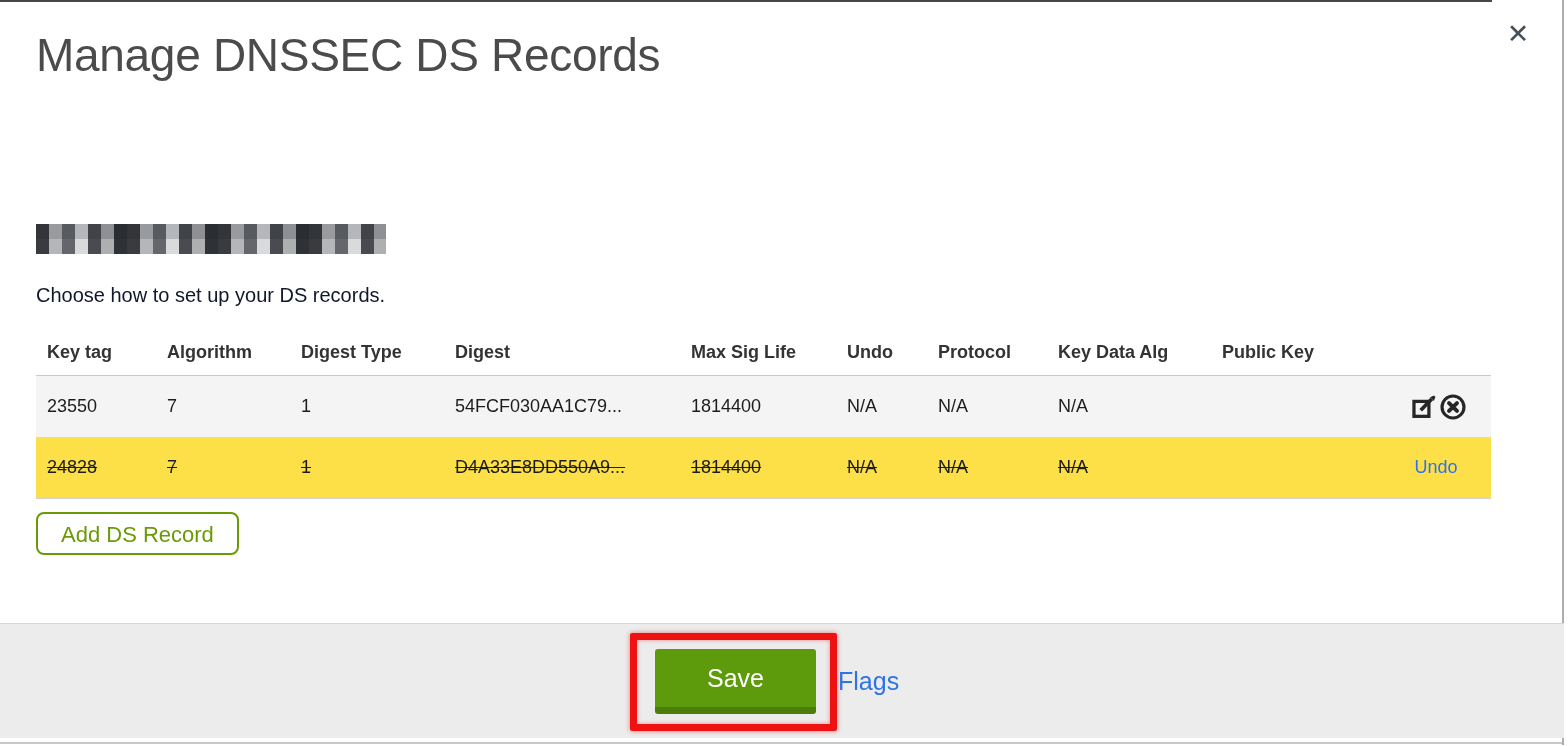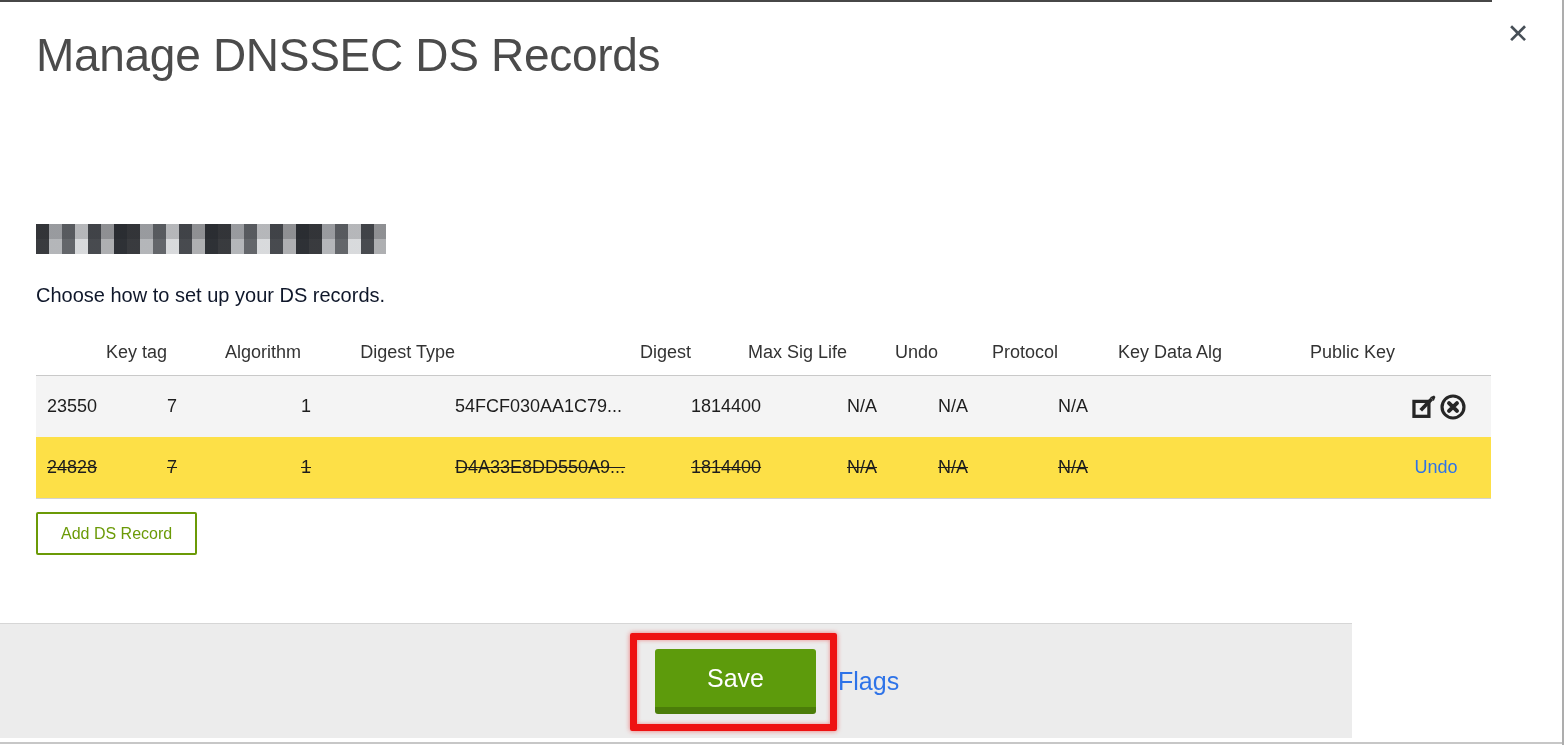--- a/index.html
+++ b/index.html
@@ -38,22 +38,22 @@
   }
   .instruction{
     position:absolute;left:36px;top:284px;margin:0;
     font-size:20px;color:#0f172a;
   }
   table.ds-table{
     position:absolute;left:36px;top:330px;width:1455px;
     border-collapse:collapse;table-layout:fixed;
   }
   .ds-table th{
-    height:45px;text-align:right;vertical-align:middle;
-    font-size:18px;font-weight:400;color:#333333;
+    height:45px;text-align:left;vertical-align:middle;
+    font-size:18px;font-weight:700;color:#333333;
     border-bottom:1px solid #c9c9c9;padding:0;
   }
   .ds-table td{
     height:61px;vertical-align:middle;
     font-size:18px;color:#1d1d1d;padding:0;
   }
   .ds-table th.first, .ds-table td.first{padding-left:11px;}
   .ds-table tr.row-active td{background:#f4f4f4;}
   .ds-table tr.row-deleted td{background:#fde047;text-decoration:line-through;}
   .ds-table tr.row-deleted td.actions-cell{text-decoration:none;}
@@ -63,26 +63,26 @@
     display:inline-block;background:none;border:none;padding:0;margin:0;
     width:28px;height:28px;vertical-align:middle;cursor:pointer;
   }
   .icon-btn + .icon-btn{margin-left:1px;}
   .undo-link{
     color:#2e73e8;text-decoration:none;font-size:18px;cursor:pointer;
     padding-right:4px;
   }
   .add-btn{
     position:absolute;left:36px;top:512px;height:43px;
-    background:#ffffff;border:2px solid #6b9a07;border-radius:2px;
-    color:#6b9a07;font-size:16px;padding:8px 23px;cursor:pointer;
+    background:#ffffff;border:2px solid #6b9a07;border-radius:8px;
+    color:#6b9a07;font-size:22px;padding:8px 23px;cursor:pointer;
     font-family:"Liberation Sans","DejaVu Sans",sans-serif;
   }
   .footer{
-    position:absolute;left:0;top:623px;width:1352px;height:115px;
+    position:absolute;left:0;top:623px;width:1564px;height:115px;
     background:#ececec;border-top:1px solid #d6d6d6;box-sizing:border-box;
   }
   .red-box{
     position:absolute;left:630px;top:9px;width:207px;height:98px;
     box-sizing:border-box;border:7px solid #ee1212;border-radius:2px;
     box-shadow:0 0 5px rgba(238,18,18,.55), inset 0 0 4px rgba(238,18,18,.45);
   }
   .save-btn{
     position:absolute;left:655px;top:25px;width:161px;height:65px;
     background:#5d9b0c;border:none;border-bottom:7px solid #4b7d09;

